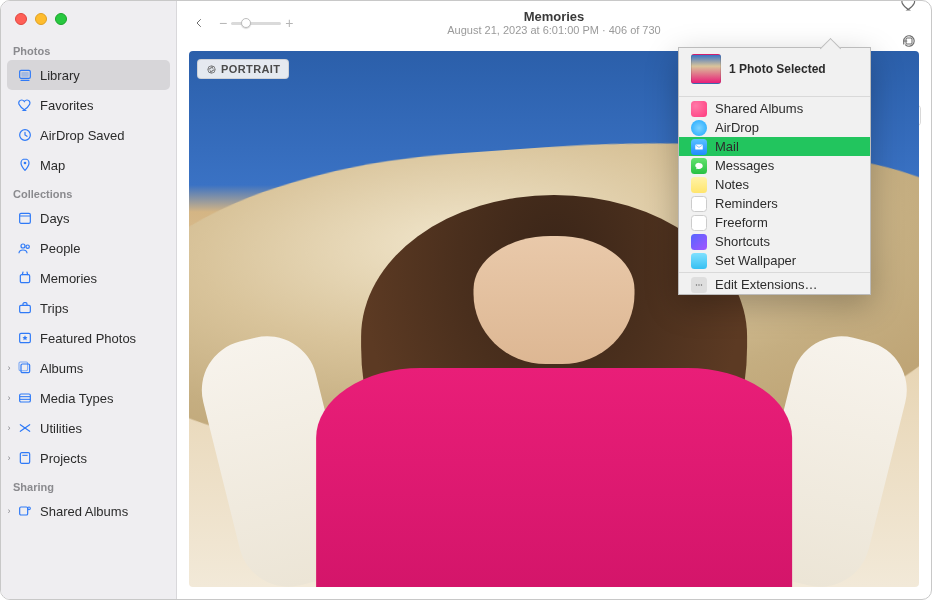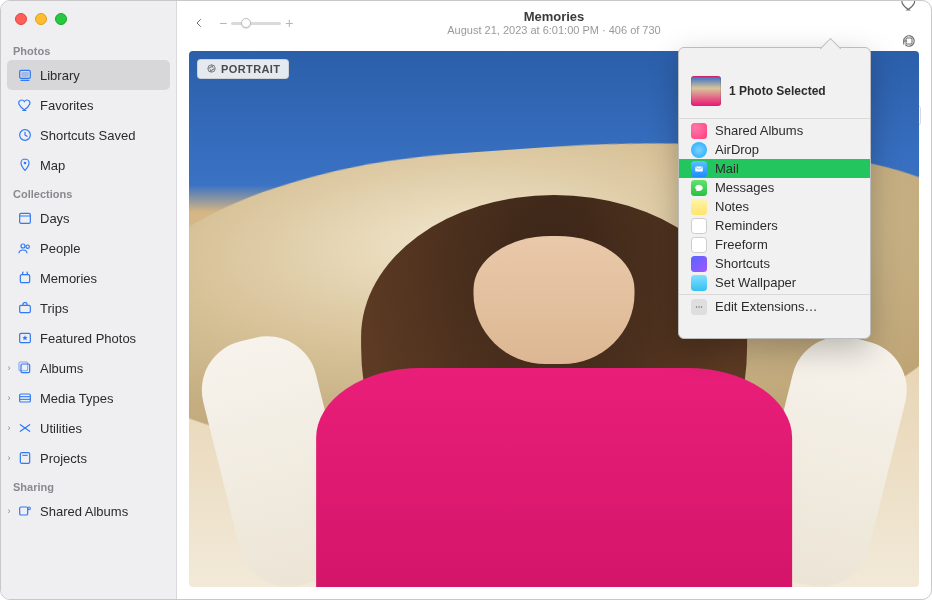--- a/index.html
+++ b/index.html
@@ -35,23 +35,23 @@
 .photo-area { flex: 1; padding: 6px 12px 12px 12px; }
 .photo { width: 100%; height: 100%; border-radius: 4px; position: relative; overflow: hidden; background: linear-gradient(to bottom, #2b5faa 0%, #3a72c4 25%, #d4b584 30%, #e8d6b6 60%, #f2e9d8 100%); }
 .rock { position: absolute; top: 18%; left: -10%; right: -10%; height: 55%; background: radial-gradient(ellipse at 40% 30%, #f1e6cc 0%, #d9c49b 35%, #c5ae81 60%, #b89b6a 100%); border-radius: 40% 50% 30% 40% / 50% 40% 60% 40%; transform: rotate(-4deg); filter: blur(0.3px); }
 .person { position: absolute; bottom: 0; left: 50%; transform: translateX(-50%); width: 88%; height: 85%; }
 .hair { position: absolute; top: 14%; left: 50%; transform: translateX(-50%); width: 60%; height: 74%; background: radial-gradient(ellipse at 50% 20%, #3a2518 0%, #4a2f1d 35%, #5c3a23 70%); border-radius: 50% 50% 35% 35% / 42% 42% 55% 55%; }
 .face { position: absolute; top: 23%; left: 50%; transform: translateX(-50%); width: 25%; height: 28%; background: linear-gradient(to bottom, #e9c9aa, #ddb793); border-radius: 48% 48% 45% 45% / 42% 42% 55% 55%; }
 .torso { position: absolute; bottom: 0; left: 50%; transform: translateX(-50%); width: 74%; height: 48%; background: linear-gradient(to bottom, #e91e78, #d4156a); border-radius: 22% 22% 0 0 / 32% 32% 0 0; }
 .arm-left, .arm-right { position: absolute; bottom: 0; width: 18%; height: 55%; background: linear-gradient(to bottom, #f7f3ec, #ece5d6); border-radius: 50px; }
 .arm-left { left: -2%; transform: rotate(-14deg); }
 .arm-right { right: -2%; transform: rotate(14deg); }
-.badge { position: absolute; top: 8px; left: 8px; background: rgba(245,245,245,.92); border: 0.5px solid rgba(0,0,0,.1); border-radius: 4px; padding: 3px 8px; font-size: 11px; font-weight: 700; letter-spacing: 0.4px; color: #4b4b4b; display: flex; align-items: flex-start; gap: 4px; }
+.badge { position: absolute; top: 8px; left: 8px; background: rgba(245,245,245,.92); border: 0.5px solid rgba(0,0,0,.1); border-radius: 4px; padding: 3px 8px; font-size: 11px; font-weight: 700; letter-spacing: 0.4px; color: #4b4b4b; display: flex; align-items: flex-end; gap: 4px; }
 .badge svg { width: 11px; height: 11px; }
-.share-popover { position: absolute; top: 46px; right: 60px; width: 193px; background: #f1f1f1; border: 0.5px solid #bcbcbc; border-radius: 6px; box-shadow: 0 10px 30px rgba(0,0,0,.25); padding: 22px 0; z-index: 50; }
+.share-popover { position: absolute; top: 46px; right: 60px; width: 193px; background: #f1f1f1; border: 0.5px solid #bcbcbc; border-radius: 0; box-shadow: 0 10px 30px rgba(0,0,0,.25); padding: 0 0; z-index: 50; }
 .share-popover::before { content: ""; position: absolute; top: -7px; right: 32px; width: 14px; height: 14px; background: #f1f1f1; border-left: 0.5px solid #bcbcbc; border-top: 0.5px solid #bcbcbc; transform: rotate(45deg); }
 .share-header { display: flex; align-items: center; gap: 8px; padding: 6px 12px 10px 12px; }
 .share-thumb { width: 30px; height: 30px; border-radius: 3px; background: linear-gradient(to bottom, #3a72c4 0%, #d9c49b 40%, #e91e78 100%); border: 0.5px solid rgba(0,0,0,.1); }
 .share-title { font-size: 12px; font-weight: 700; color: #2c2c2c; }
 .share-sep { height: 1px; background: #d9d9d9; margin: 2px 0; }
 .share-item { display: flex; align-items: center; gap: 8px; height: 19px; padding: 0 12px; font-size: 13px; color: #2c2c2c; }
 .share-item.highlight { background: #22c55e; }
 .share-item .app-icon { width: 16px; height: 16px; border-radius: 3.5px; display: flex; align-items: center; justify-content: center; }
 .app-icon svg { width: 10px; height: 10px; fill: #fff; }
 .app-icon.shared { background: radial-gradient(circle at 30% 30%, #ff7aa8, #ff3b7f); }
@@ -195,21 +195,21 @@
             </svg>
           </span>
           <span>Favorites</span>
         </div>
         <div class="side-item">
           <span class="icon">
             <svg>
               <use href="#i-clock"></use>
             </svg>
           </span>
-          <span>Shortcuts Saved</span>
+          <span>AirDrop Saved</span>
         </div>
         <div class="side-item">
           <span class="icon">
             <svg>
               <use href="#i-pin"></use>
             </svg>
           </span>
           <span>Map</span>
         </div>
       </div>

